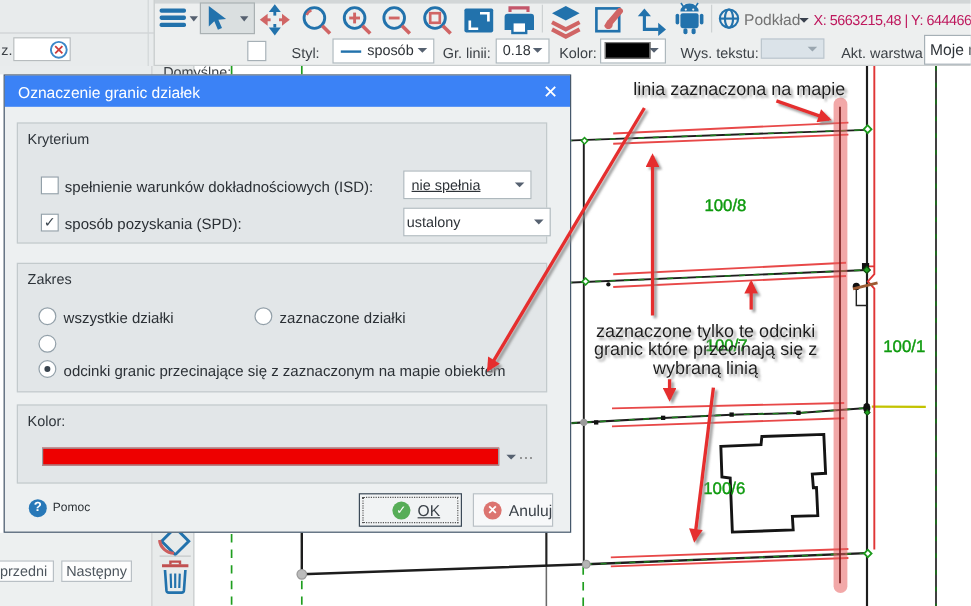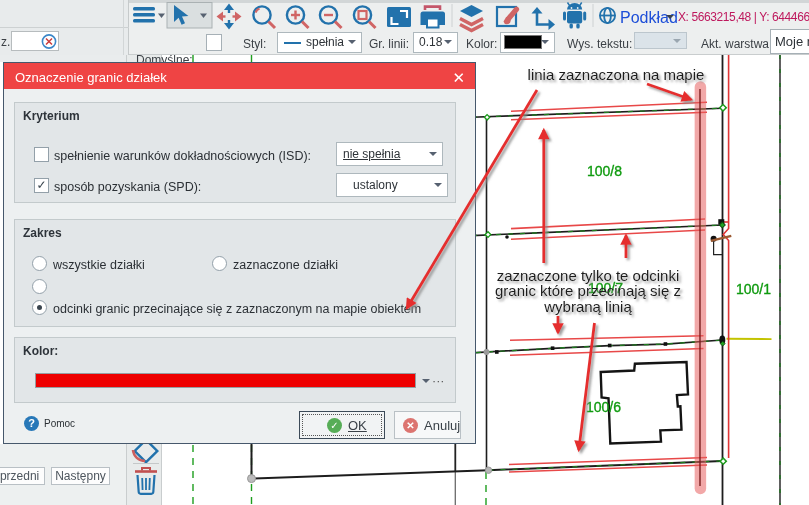--- a/index.html
+++ b/index.html
@@ -12,24 +12,24 @@
 
 #topbar { position:absolute; left:0; top:0; width:809px; height:55px; background:#edefef; border-bottom:1px solid #c9cdce; z-index:20; }
 #topstrip { position:absolute; left:0; top:0; width:809px; height:3px; background:#d2d6d7; }
 #leftpanel { position:absolute; left:0; top:0; width:129px; height:55px; background:#e8ebec; border-right:1px solid #c6cacb; z-index:21; }
 #leftpanel .hsep { position:absolute; left:0; top:27px; width:129px; height:1px; background:#cdd1d2; }
 .tlabel { position:absolute; font-size:12px; color:#3c4146; white-space:nowrap; }
 .combo { position:absolute; background:#fff; border:1px solid #aeb8bd; font-size:12px; color:#2e3338; }
 .arr { position:absolute; right:5px; top:50%; margin-top:-2px; width:0; height:0; border-left:4px solid transparent; border-right:4px solid transparent; border-top:4px solid #566170; }
 
 #dialog { position:absolute; left:3px; top:62px; width:473px; height:382px; background:#edf0f1; border:1px solid #46586c; z-index:30; }
-#dtitle { position:absolute; left:0; top:0; width:100%; height:26px; background:#ef4444; color:#fff; font-size:13px; line-height:29px; padding-left:11px; }
+#dtitle { position:absolute; left:0; top:0; width:100%; height:26px; background:#3b82f6; color:#fff; font-size:13px; line-height:29px; padding-left:11px; }
 #dclose { position:absolute; right:10px; top:0; height:29px; line-height:29px; color:#fff; font-size:15px; }
 .group { position:absolute; left:10px; width:442px; background:#e2e6e8; border:1px solid #c3cacc; }
-.ghead { font-weight:bold; font-size:12px; color:#2e343a; padding:6px 0 0 8px; }
+.ghead { font-weight:normal; font-size:12px; color:#2e343a; padding:6px 0 0 8px; }
 .dtext { position:absolute; font-size:12.5px; color:#2b3035; white-space:nowrap; }
 .cbox { position:absolute; width:15px; height:15px; background:#fff; border:1px solid #93a0a9; }
 .rad { position:absolute; width:15px; height:15px; background:#fff; border:1px solid #93a0a9; border-radius:50%; }
 .rdot { position:absolute; left:4px; top:4px; width:5px; height:5px; background:#39444e; border-radius:50%; }
 </style>
 </head>
 <body>
 <div id="stage">
   <svg id="mapsvg" width="809" height="505" viewBox="0 0 809 505">
 
@@ -192,30 +192,30 @@
       </g>
       <line x1="593" y1="4" x2="593" y2="27" stroke="#cdd1d2" stroke-width="1"></line>
       <line x1="452" y1="4" x2="452" y2="27" stroke="#cdd1d2" stroke-width="1"></line>
 
       <g stroke="#2272ac" fill="none" stroke-width="1.8">
         <circle cx="607.5" cy="15.5" r="7.6"></circle>
         <ellipse cx="607.5" cy="15.5" rx="3.4" ry="7.6"></ellipse>
         <line x1="600" y1="15.5" x2="615" y2="15.5"></line>
       </g>
     </svg>
-    <div class="tlabel" style="left:620px; top:9px; font-size:16px; color:#1d4ed8;">Podkład</div>
+    <div class="tlabel" style="left:620px; top:9px; font-size:13px; color:#737373;">Podkład</div>
     <div style="position:absolute; left:666px; top:15px; width:0; height:0; border-left:4px solid transparent; border-right:4px solid transparent; border-top:4.5px solid #39404d;"></div>
     <div class="tlabel" style="left:678px; top:9.5px; font-size:12px; letter-spacing:-0.4px; color:#be185d;">X: 5663215,48 | Y: 644466</div>
 
     <div class="tlabel" style="left:136px; top:36.5px;margin-top:16px;">Domyślne:</div>
     <div style="position:absolute; left:206px; top:34px; width:16px; height:17px; background:#fff; border:1px solid #a6b0b6;"></div>
     <div class="tlabel" style="left:243px; top:36.5px;">Styl:</div>
     <div class="combo" style="left:277px; top:31.5px; width:85px; height:21px; line-height:19px;">
       <span style="position:absolute; left:6px; top:9px; width:17px; height:2.6px; background:#2272ac;"></span>
-      <span style="position:absolute; left:28px;">spełnia</span>
+      <span style="position:absolute; left:28px;">sposób</span>
         <span class="arr"></span>
     </div>
     <div class="tlabel" style="left:369px; top:36.5px;">Gr. linii:</div>
     <div class="combo" style="left:413px; top:31.5px; width:45px; height:21px; line-height:19px; padding-left:5px;">0.18<span class="arr"></span></div>
     <div class="tlabel" style="left:466px; top:36.5px;">Kolor:</div>
     <div class="combo" style="left:500px; top:31.5px; width:55px; height:21px;">
       <span style="position:absolute; left:2.5px; top:2.5px; width:38px; height:14px; background:#000; border:1px solid #777;"></span>
       <span class="arr"></span>
     </div>
     <div class="tlabel" style="left:567px; top:36.5px;">Wys. tekstu:</div>
@@ -267,21 +267,21 @@
         <div class="ghead">Zakres</div>
       </div>
     <div class="group" style="top:274px; height:66px;">
         <div class="ghead">Kolor:</div>
       </div>
     <div class="cbox" style="left:30px; top:84px;"></div>
     <div class="dtext" style="left:50px; top:86px;">spełnienie warunków dokładnościowych (ISD):</div>
     <div class="combo" style="left:332px; top:79px; width:107px; height:24px; line-height:22px; padding-left:6px;text-decoration:underline;">nie spełnia<span class="arr"></span></div>
     <div class="cbox" style="left:30px; top:115px; color:#3b464f; font-size:12px; line-height:13px; text-align:center;">✓</div>
     <div class="dtext" style="left:50px; top:117px;">sposób pozyskania (SPD):</div>
-    <div class="combo" style="left:332px; top:110px; width:112px; height:24px; line-height:22px; padding-left:16px;">ustalony<span class="arr"></span></div>
+    <div class="combo" style="left:332px; top:110px; width:123px; height:24px; line-height:22px; padding-left:2px;">ustalony<span class="arr"></span></div>
     <div class="rad" style="left:28px; top:193px;"></div>
     <div class="dtext" style="left:49px; top:195px;">wszystkie działki</div>
     <div class="rad" style="left:208px; top:193px;"></div>
     <div class="dtext" style="left:229px; top:195px;">zaznaczone działki</div>
     <div class="rad" style="left:28px; top:216px;"></div>
     <div class="rad" style="left:28px; top:237px;">
         <div class="rdot"></div>
       </div>
     <div class="dtext" style="left:49px; top:239px;">odcinki granic przecinające się z zaznaczonym na mapie obiektem</div>
     <div style="position:absolute; left:31px; top:310px; width:381px; height:15px; background:#ee0000; border:1px solid #979ea2;"></div>

